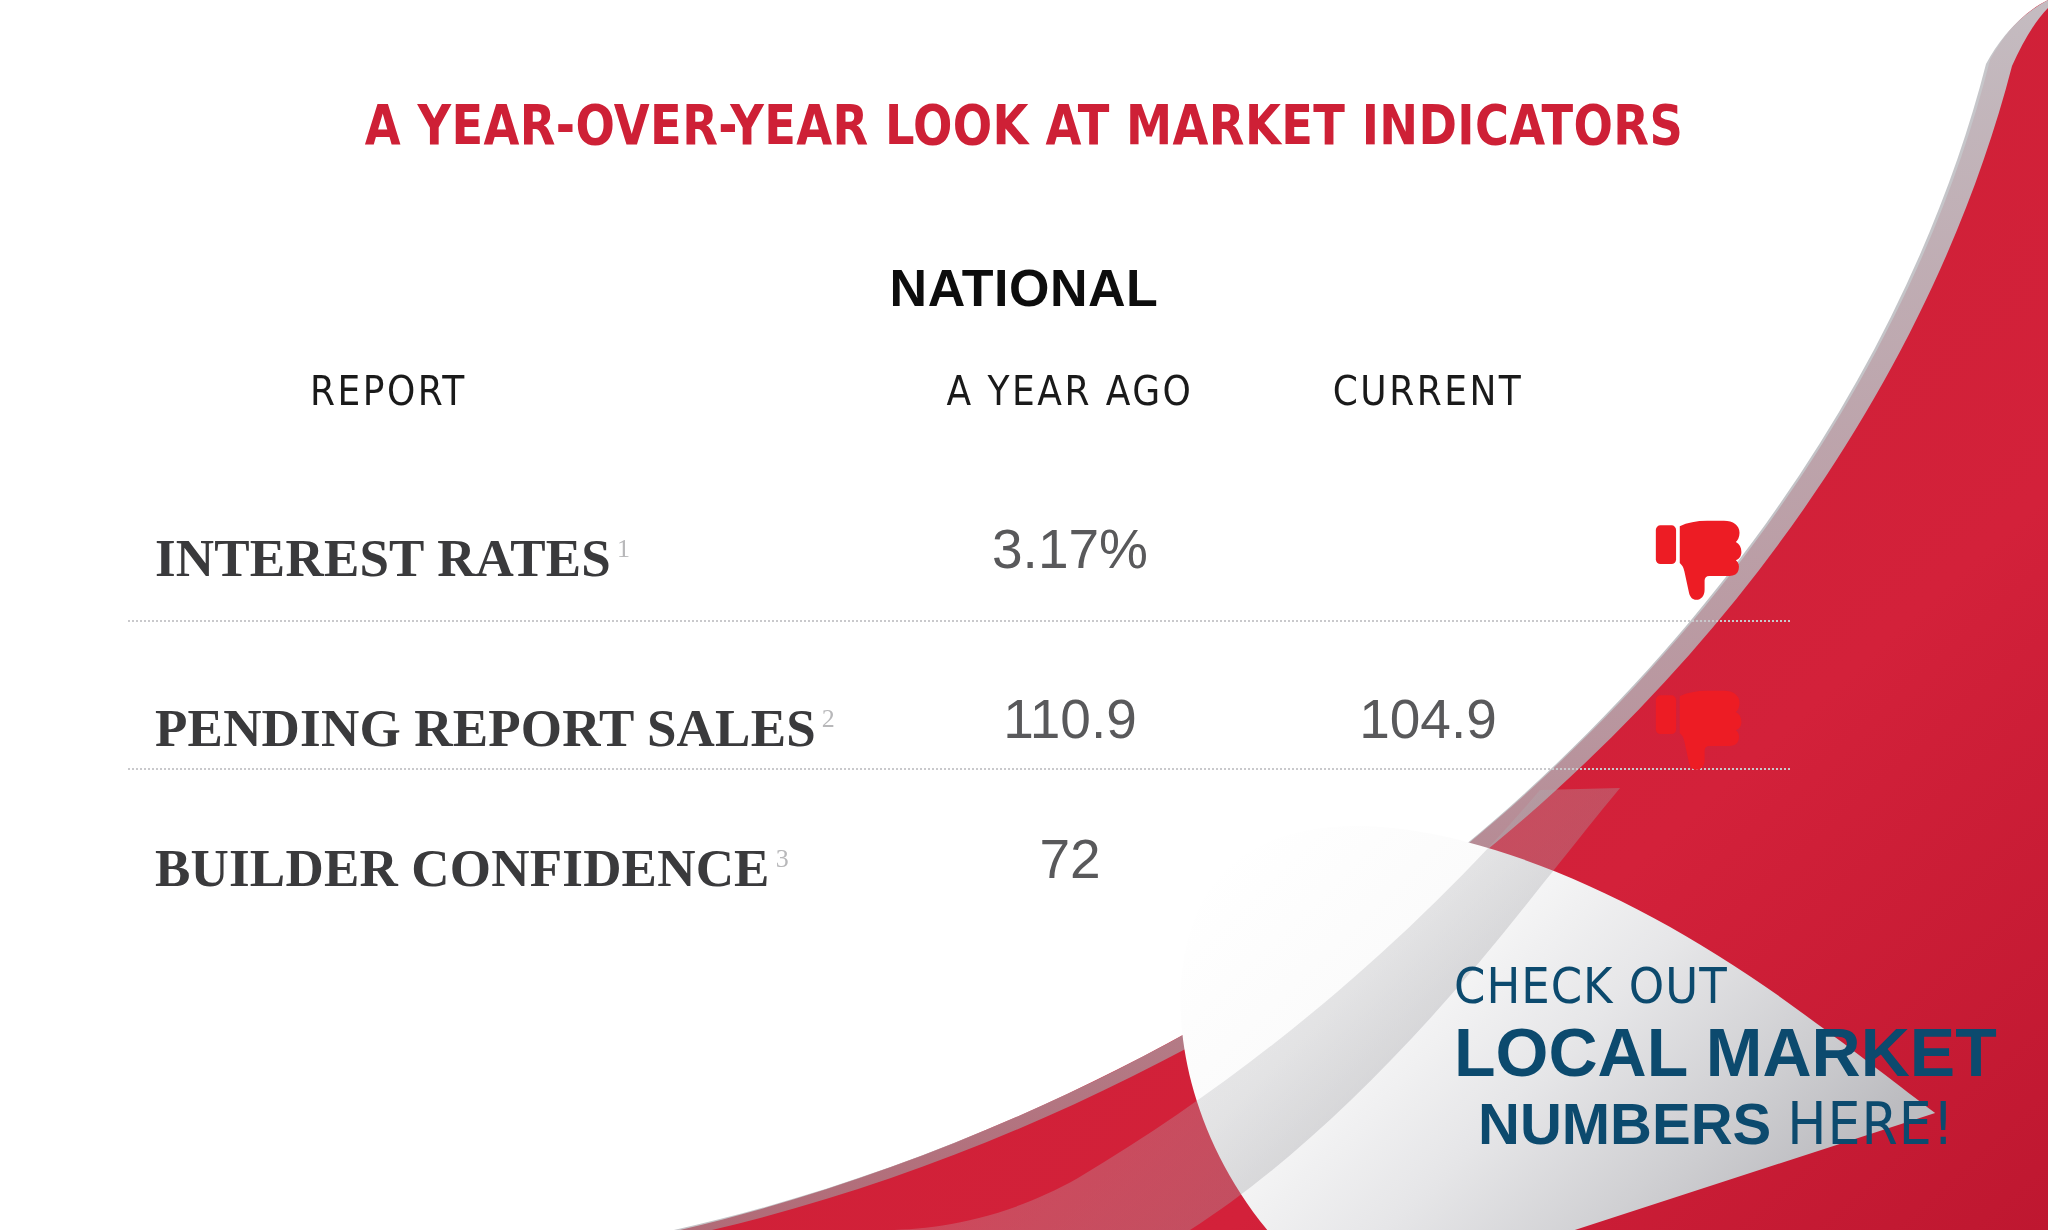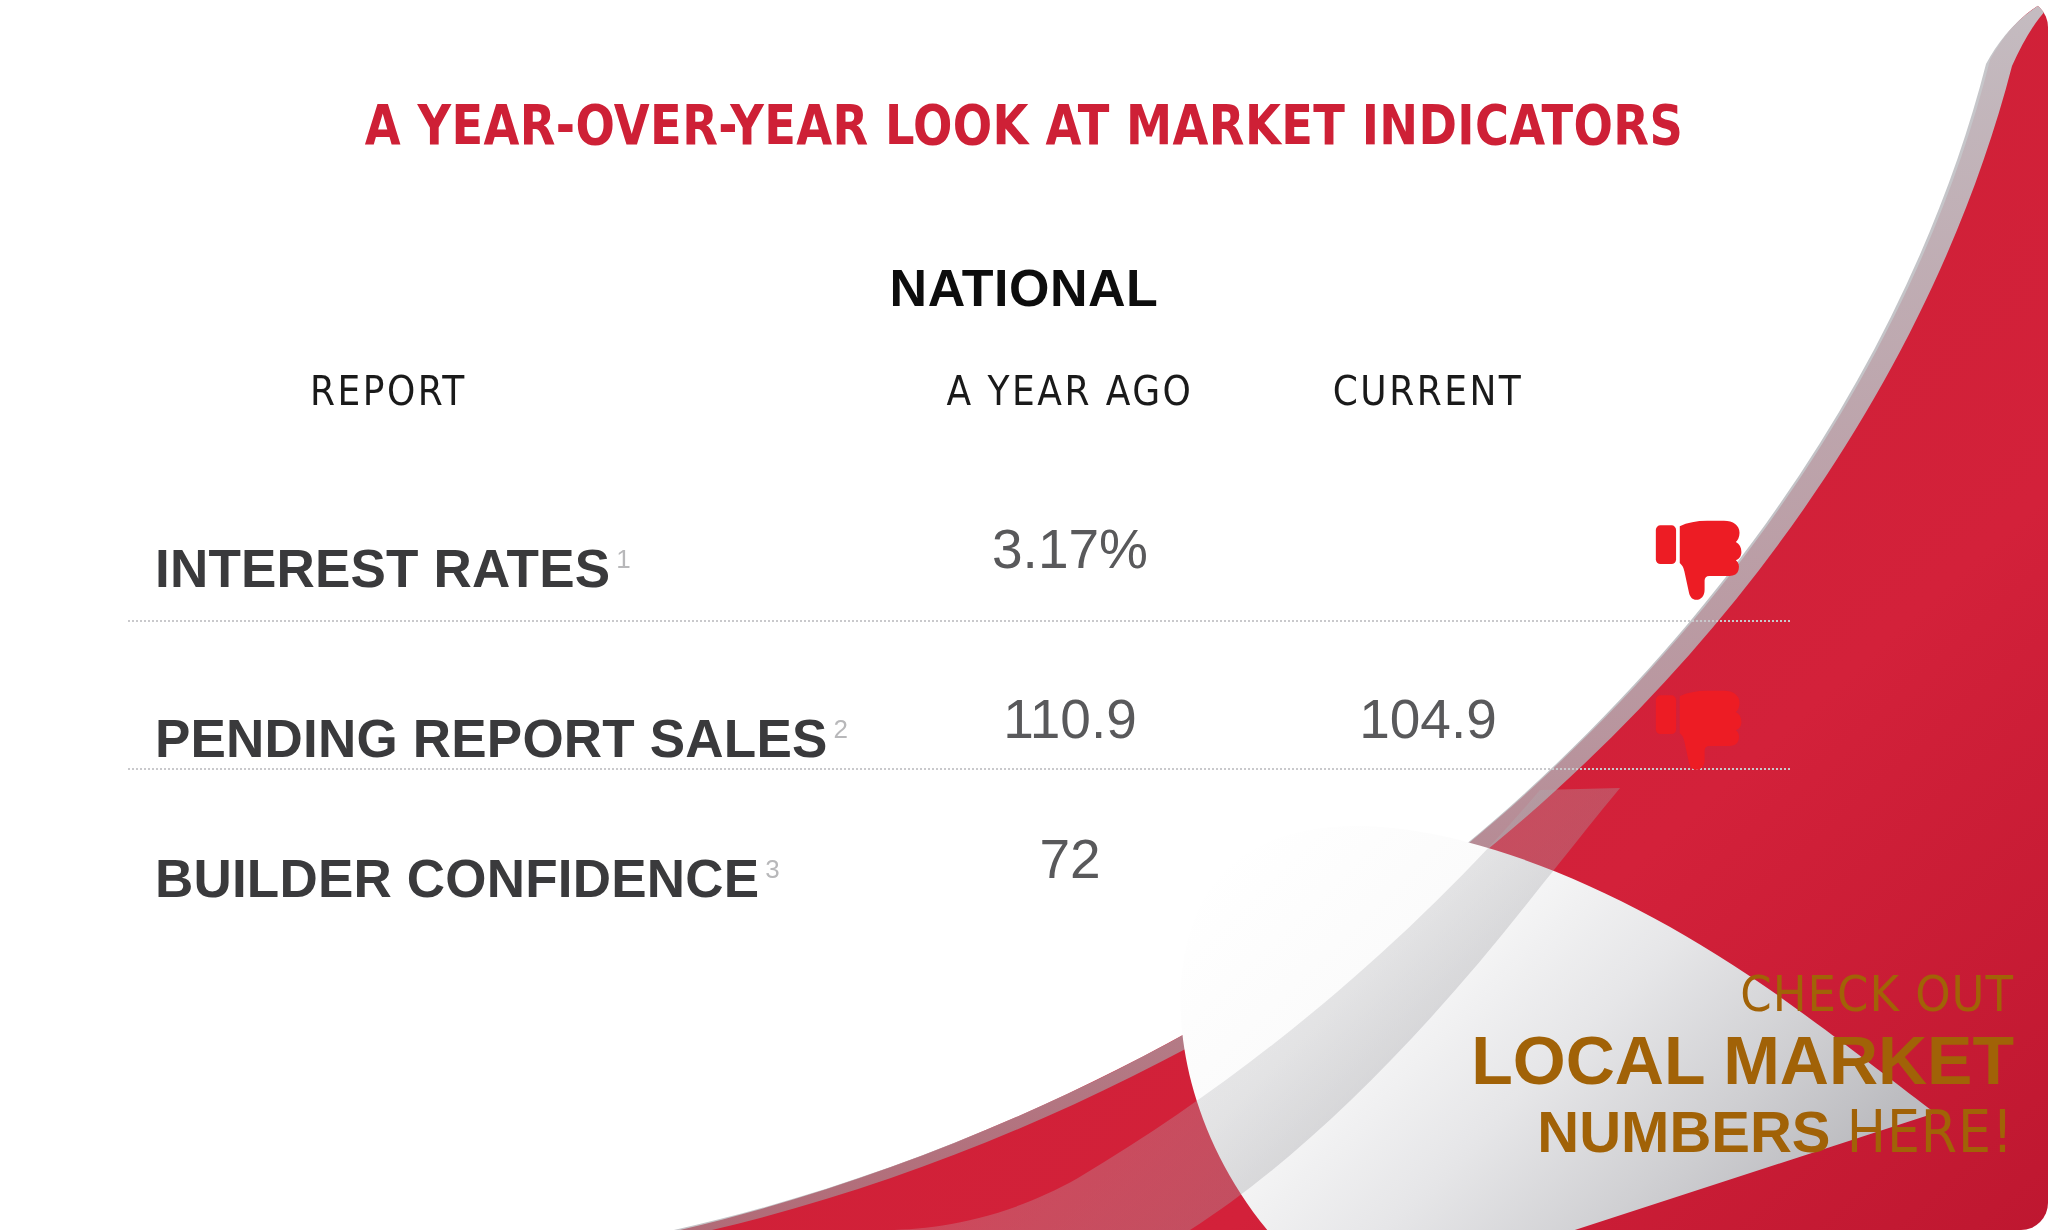--- a/index.html
+++ b/index.html
@@ -8,21 +8,20 @@
     padding: 0;
     background: #ffffff;
   }
   #slide {
     position: relative;
     width: 2048px;
     height: 1230px;
     background: #ffffff;
     overflow: hidden;
     font-family: "Liberation Sans", sans-serif;
-    border-radius: 27px;
   }
 
   
   .curl-layer {
     position: absolute;
     inset: 0;
     pointer-events: none;
   }
   .curl-svg {
     position: absolute;
@@ -101,26 +100,26 @@
     left: 0;
     width: 2048px;
     height: 100px;
   }
   .trow.r0 { top: 518px; }
   .trow.r1 { top: 688px; }
   .trow.r2 { top: 828px; }
 
   .report-label {
     color: #3a3a3c;
-    font-family: Liberation Sans, sans-serif;
+    font-family: Liberation Serif, serif;
     font-weight: bold;
     font-size: 53px;
     letter-spacing: 0.2px;
     white-space: nowrap;
-    line-height: 82px;
+    line-height: 62px;
   }
   .report-label .sup {
     font-size: 26px;
     vertical-align: super;
     color: #b8b8ba;
     font-weight: normal;
     margin-left: 6px;
     letter-spacing: 0;
   }
   .value {
@@ -149,24 +148,23 @@
     display: inline-block;
     width: 92px;
     height: 82px;
     vertical-align: middle;
   }
 
   
   .callout {
     position: absolute;
     right: 34px;
-    bottom: 62px;
+    bottom: 70px;
     width: 560px;
-    text-align: right;
-    color: #a16207;
+    color: #0c4a6e;
   }
   .callout .line1 {
     font-family: "Liberation Sans Narrow", "DejaVu Sans Condensed", "Liberation Sans", sans-serif;
     font-weight: normal;
     font-size: 50px;
     letter-spacing: 1px;
     line-height: 60px;
     display: block;
   }
   .callout .line2 {

